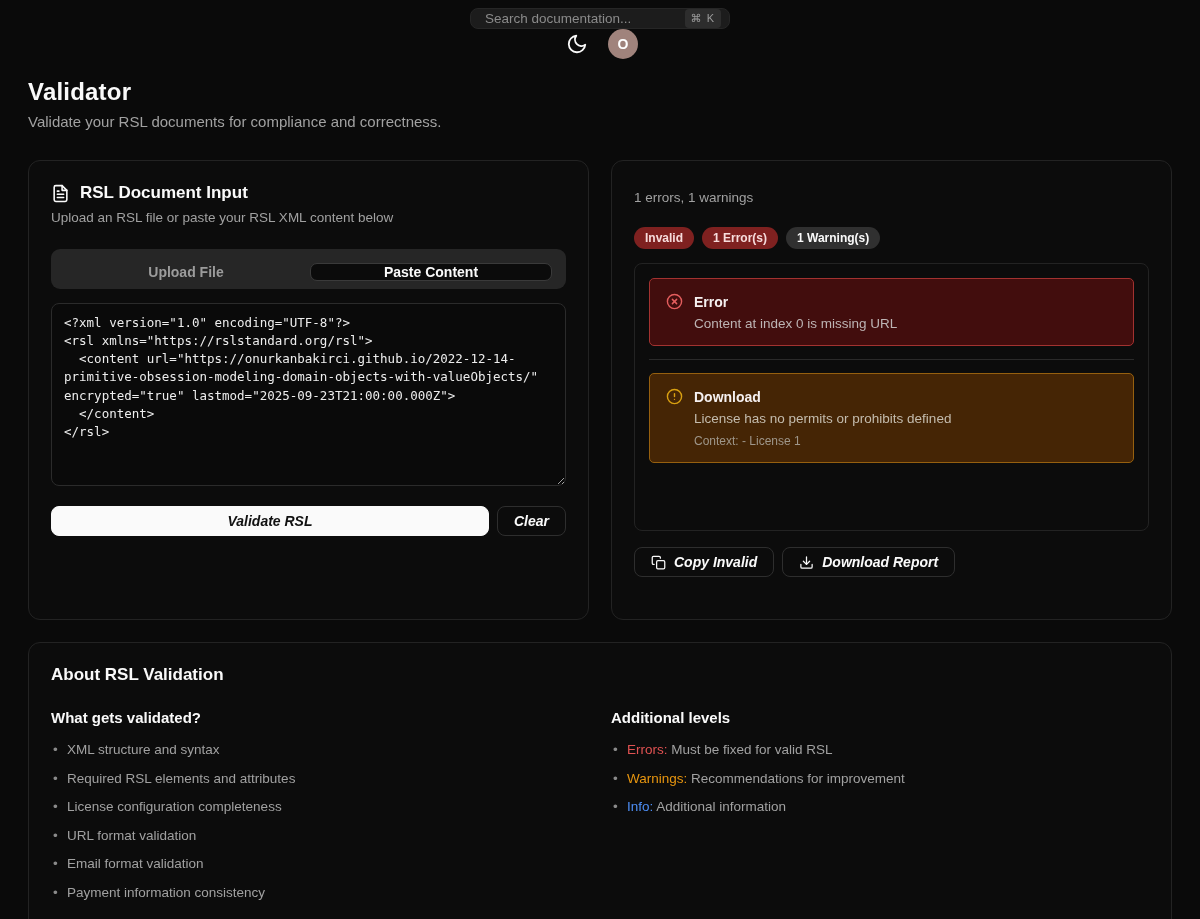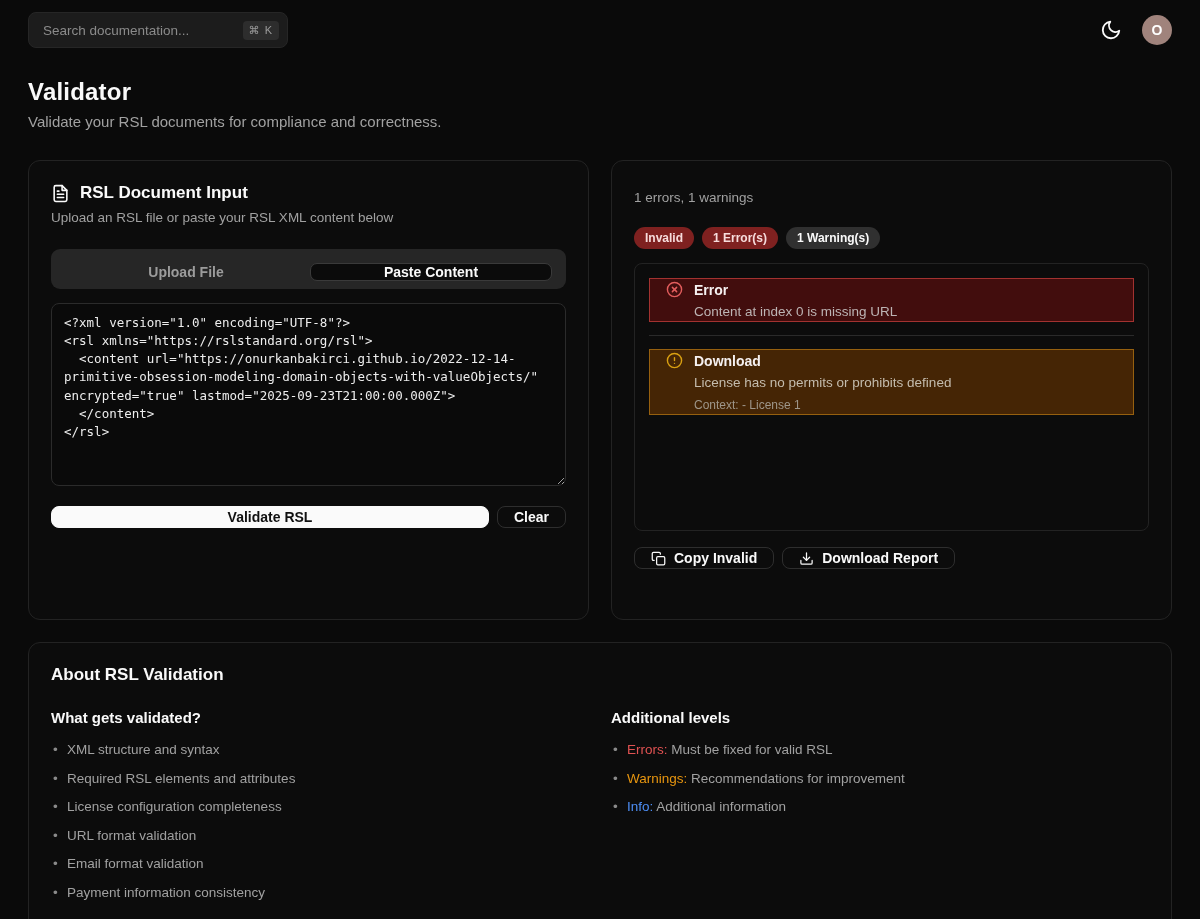--- a/index.html
+++ b/index.html
@@ -6,21 +6,21 @@
   html, body { width: 1200px; }
   body {
     background: #0a0a0a;
     color: #fafafa;
     font-family: "Liberation Sans", sans-serif;
     -webkit-font-smoothing: antialiased;
   }
   .page { min-height: 880px; padding: 8px 28px 0 28px; }
 
   
-  .topbar { display: flex; align-items: center; justify-content: space-between; height: 44px; }
+  .topbar { display: flex; align-items: center; justify-content: flex-start; height: 44px; flex-direction: column; }
   .search-box {
     display: flex; align-items: center; justify-content: space-between;
     width: 260px; height: 36px; padding: 0 8px 0 14px;
     background: #1c1c1c; border: 1px solid #262626; border-radius: 8px;
     cursor: text;
   }
   .search-placeholder { color: #8b8b8b; font-size: 13.5px; }
   .kbd {
     background: #2d2d2d; color: #9b9b9b; border-radius: 4px;
     font-size: 11px; padding: 3px 6px; letter-spacing: 1px;
@@ -66,42 +66,42 @@
     margin-top: 14px; width: 100%; height: 183px; resize: vertical;
     background: #0a0a0a; border: 1px solid #2b2b2b; border-radius: 8px;
     color: #ededed; font-family: "DejaVu Sans Mono", "Liberation Mono", monospace;
     font-size: 12.5px; line-height: 1.45; padding: 10px 12px;
     white-space: pre-wrap; word-break: break-word; outline: none;
   }
 
   
   .btn-row { display: flex; gap: 8px; margin-top: 16px; }
   .btn {
-    height: 22px; border-radius: 8px; font-size: 14px; font-weight: 600;
+    height: 30px; border-radius: 8px; font-size: 14px; font-weight: 600;
     cursor: pointer; font-family: "Liberation Sans", sans-serif;
-    display: inline-flex; align-items: center; justify-content: center; gap: 8px;
+    display: inline-flex; align-items: center; justify-content: center; gap: 8px; font-style: italic;
   }
   .btn-primary { flex: 1; background: #fafafa; color: #111; border: 1px solid #fafafa; }
   .btn-outline { background: transparent; color: #fafafa; border: 1px solid #2e2e2e; padding: 0 16px; }
 
   
   .summary { font-size: 13.5px; color: #a1a1a1; margin-top: 7px; }
   .badges { display: flex; gap: 8px; margin-top: 22px; }
   .badge {
     border-radius: 999px; font-size: 12px; font-weight: 700;
     padding: 5px 11px; line-height: 1;
   }
   .badge-error { background: #7f2120; color: #f7dcdc; }
   .badge-neutral { background: #303030; color: #fafafa; }
 
   .results-panel {
     margin-top: 14px; border: 1px solid #232323; border-radius: 8px;
     height: 268px; padding: 14px; overflow: hidden;
   }
-  .result-item { border-radius: 0; padding: 2px 16px; display: flex; gap: 11px; }
+  .result-item { border-radius: 5px; padding: 14px 16px; display: flex; gap: 11px; }
   .result-item.error { background: #420d0d; border: 1px solid #a33230; }
   .result-item.warning { background: #452505; border: 1px solid #96600f; }
   .result-texts { display: flex; flex-direction: column; gap: 6px; padding-top: 1px; }
   .result-type { font-size: 14px; font-weight: 700; color: #f5f0f0; }
   .result-msg { font-size: 13.5px; color: #bdb4b4; }
   .result-item.warning .result-msg { color: #c4bcae; }
   .result-ctx { font-size: 12px; color: #9e968a; margin-top: 2px; }
   .result-sep { border: none; border-top: 1px solid #2a2a2a; margin: 13px 0; }
 
   .results-actions { display: flex; gap: 8px; margin-top: 16px; }

